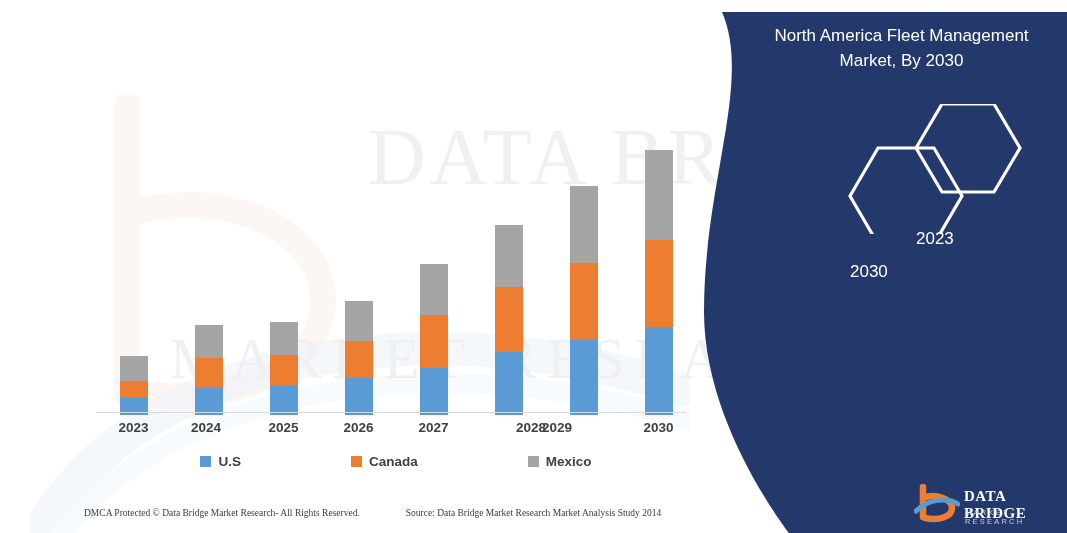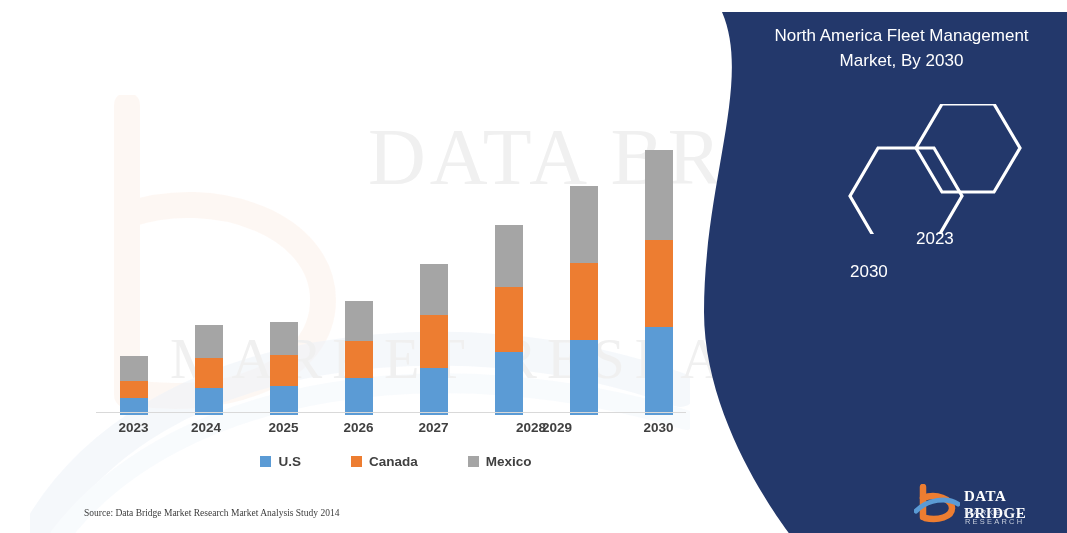--- a/index.html
+++ b/index.html
@@ -94,21 +94,21 @@
     color:#404040;
     font-family:"Liberation Sans", sans-serif;
   }
 
   .legend {
     position:absolute;
     left:96px; top:454px;
     width:600px;
     display:flex;
     justify-content:center;
-    gap:50px;
+    gap:110px;
     align-items:center;
   }
   .legend-item { display:flex; align-items:center; gap:7px; }
   .legend-swatch { width:11px; height:11px; display:block; }
   .legend-label {
     font-size:13.5px;
     font-weight:bold;
     color:#404040;
     font-family:"Liberation Sans", sans-serif;
   }
@@ -280,20 +280,21 @@
           <span class="legend-swatch" style="background: rgb(237, 125, 49);"></span>
           <span class="legend-label">Canada</span>
         </div>
         <div class="legend-item">
           <span class="legend-swatch" style="background: rgb(165, 165, 165);"></span>
           <span class="legend-label">Mexico</span>
         </div>
       </div>
 
     <div class="footer">
+      <span>DMCA Protected © Data Bridge Market Research-  All Rights Reserved.</span>
       <span>Source: Data Bridge Market Research  Market Analysis Study 2014</span>
     </div>
   </div>
 
   <div class="right-panel">
 
     <svg class="right-panel-bg" viewBox="0 0 367 533" preserveAspectRatio="none">
       <path d="M22 0 L367 0 L367 533 L98 533 C 98 533, 4 420, 4 300 C 4 170, 52 70, 22 0 Z" fill="#23386b"></path>
     </svg>
 

